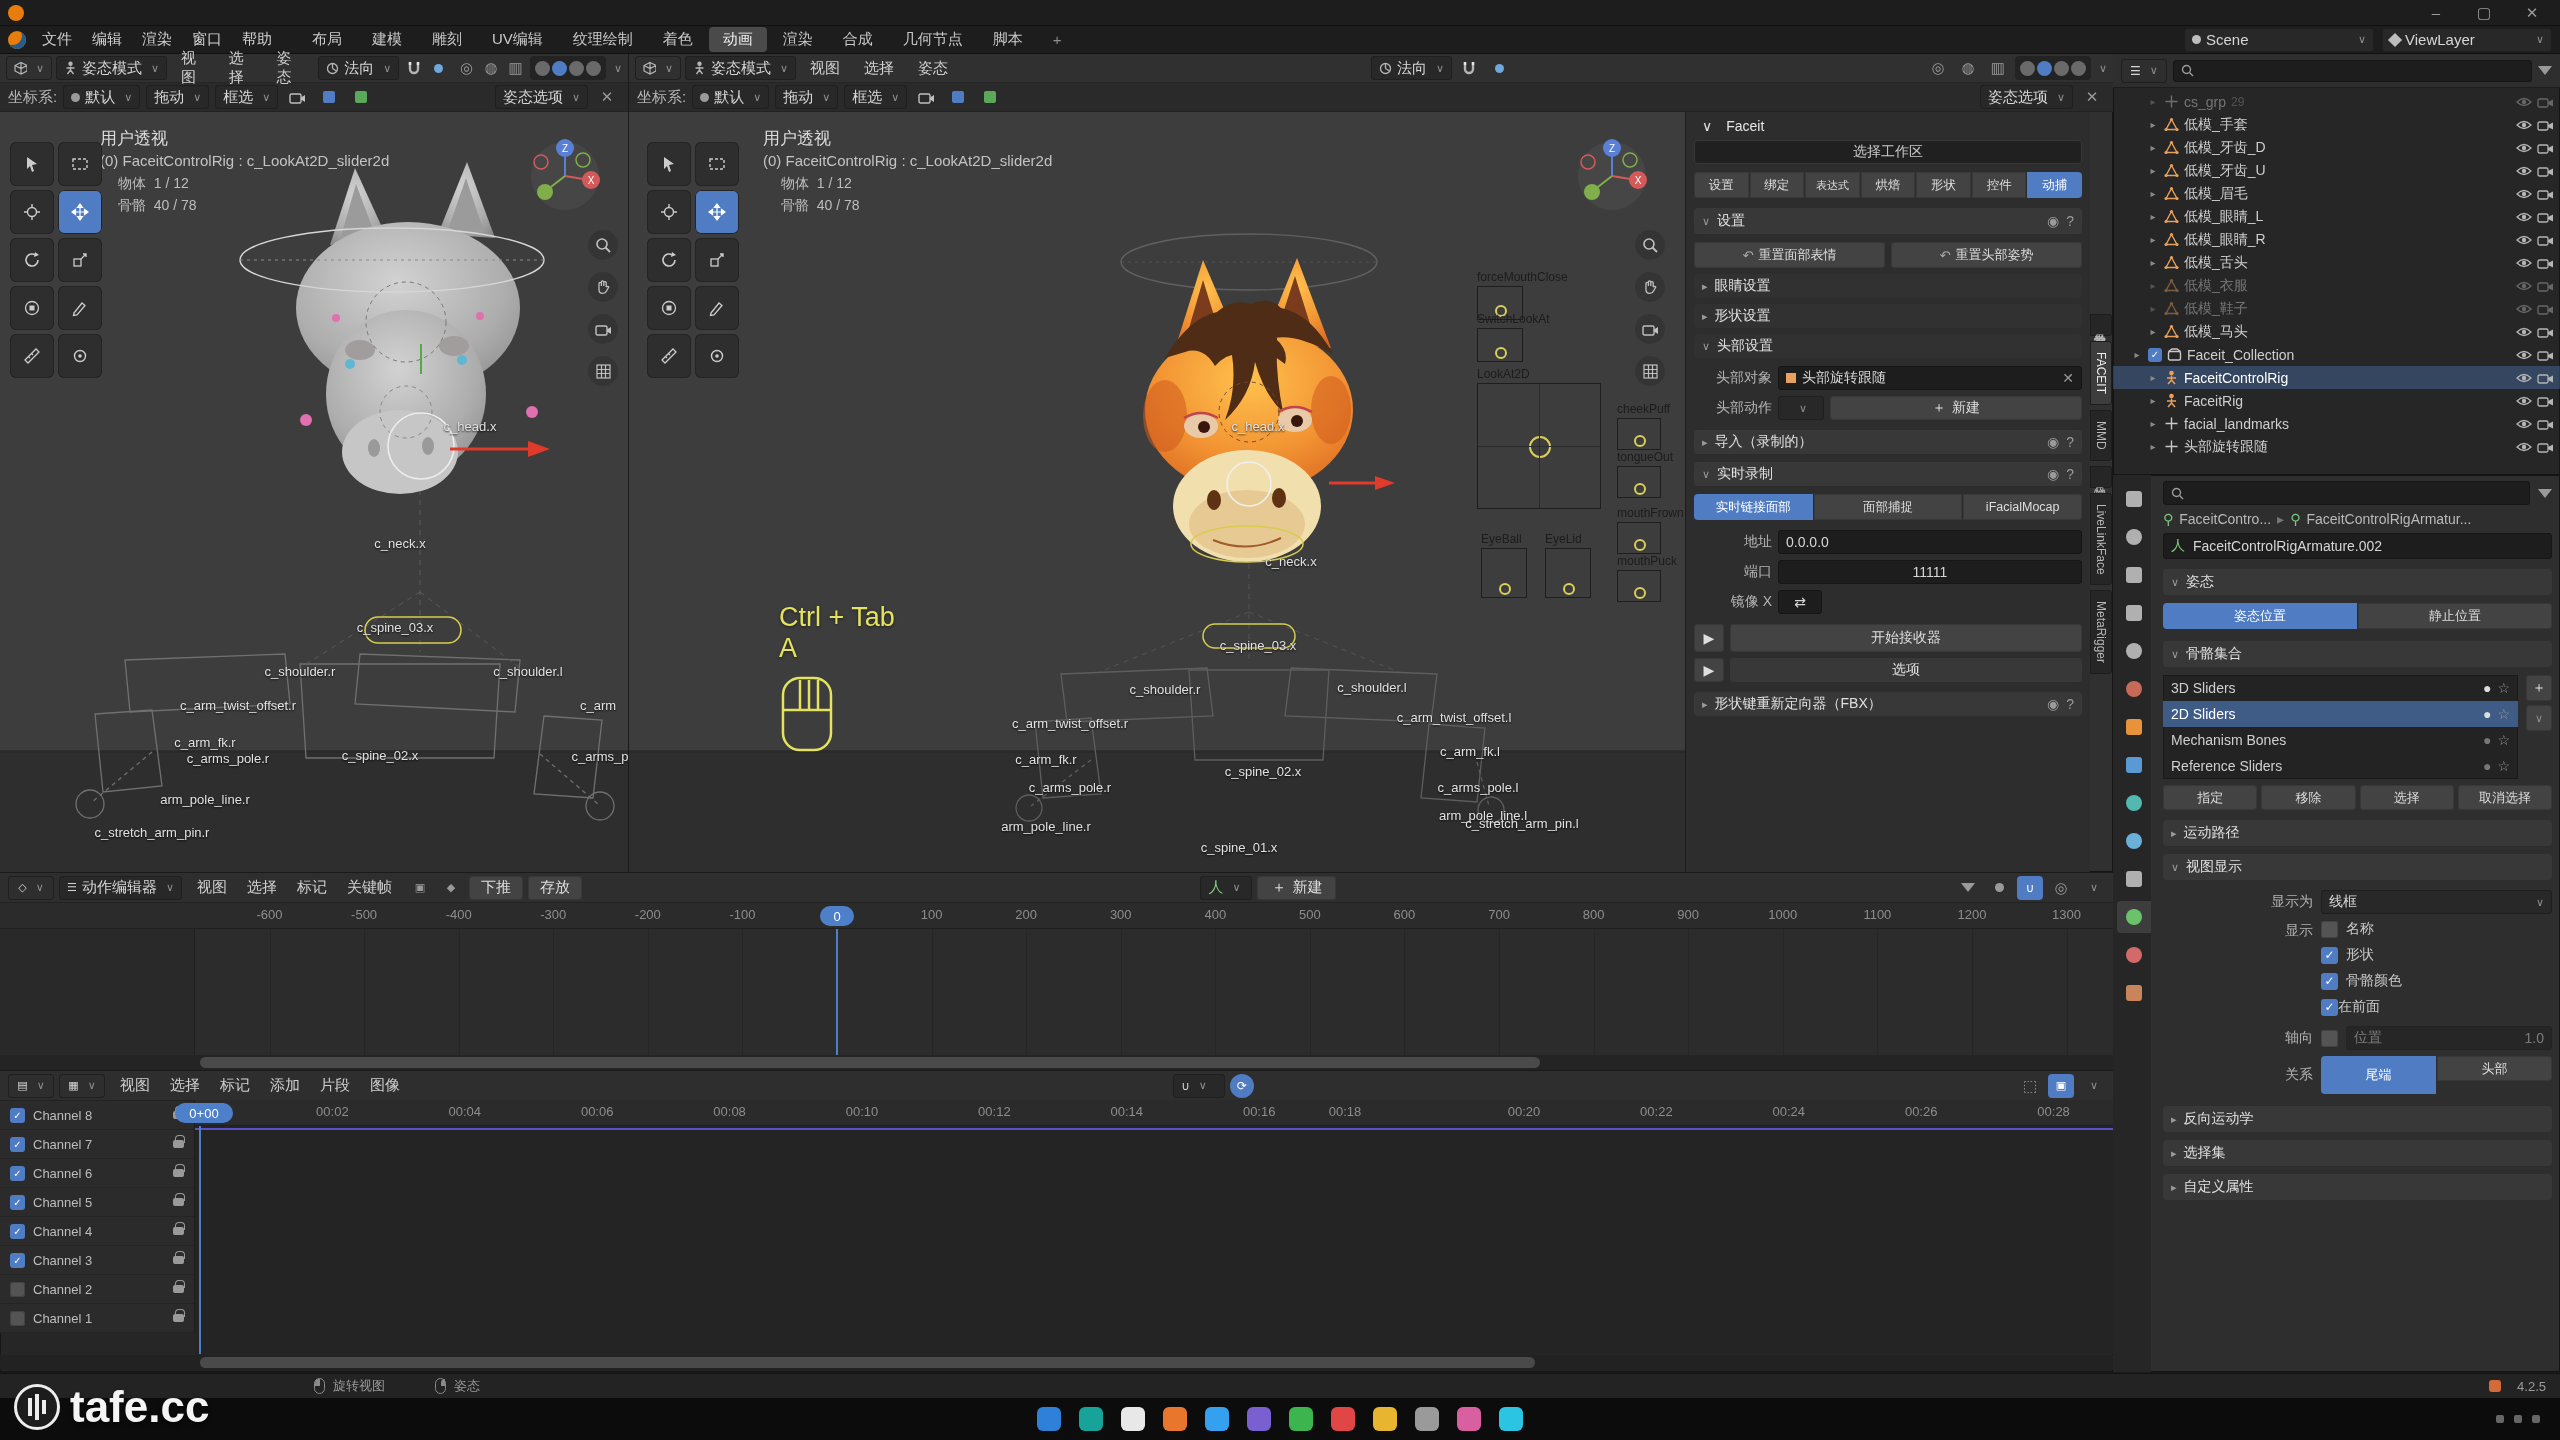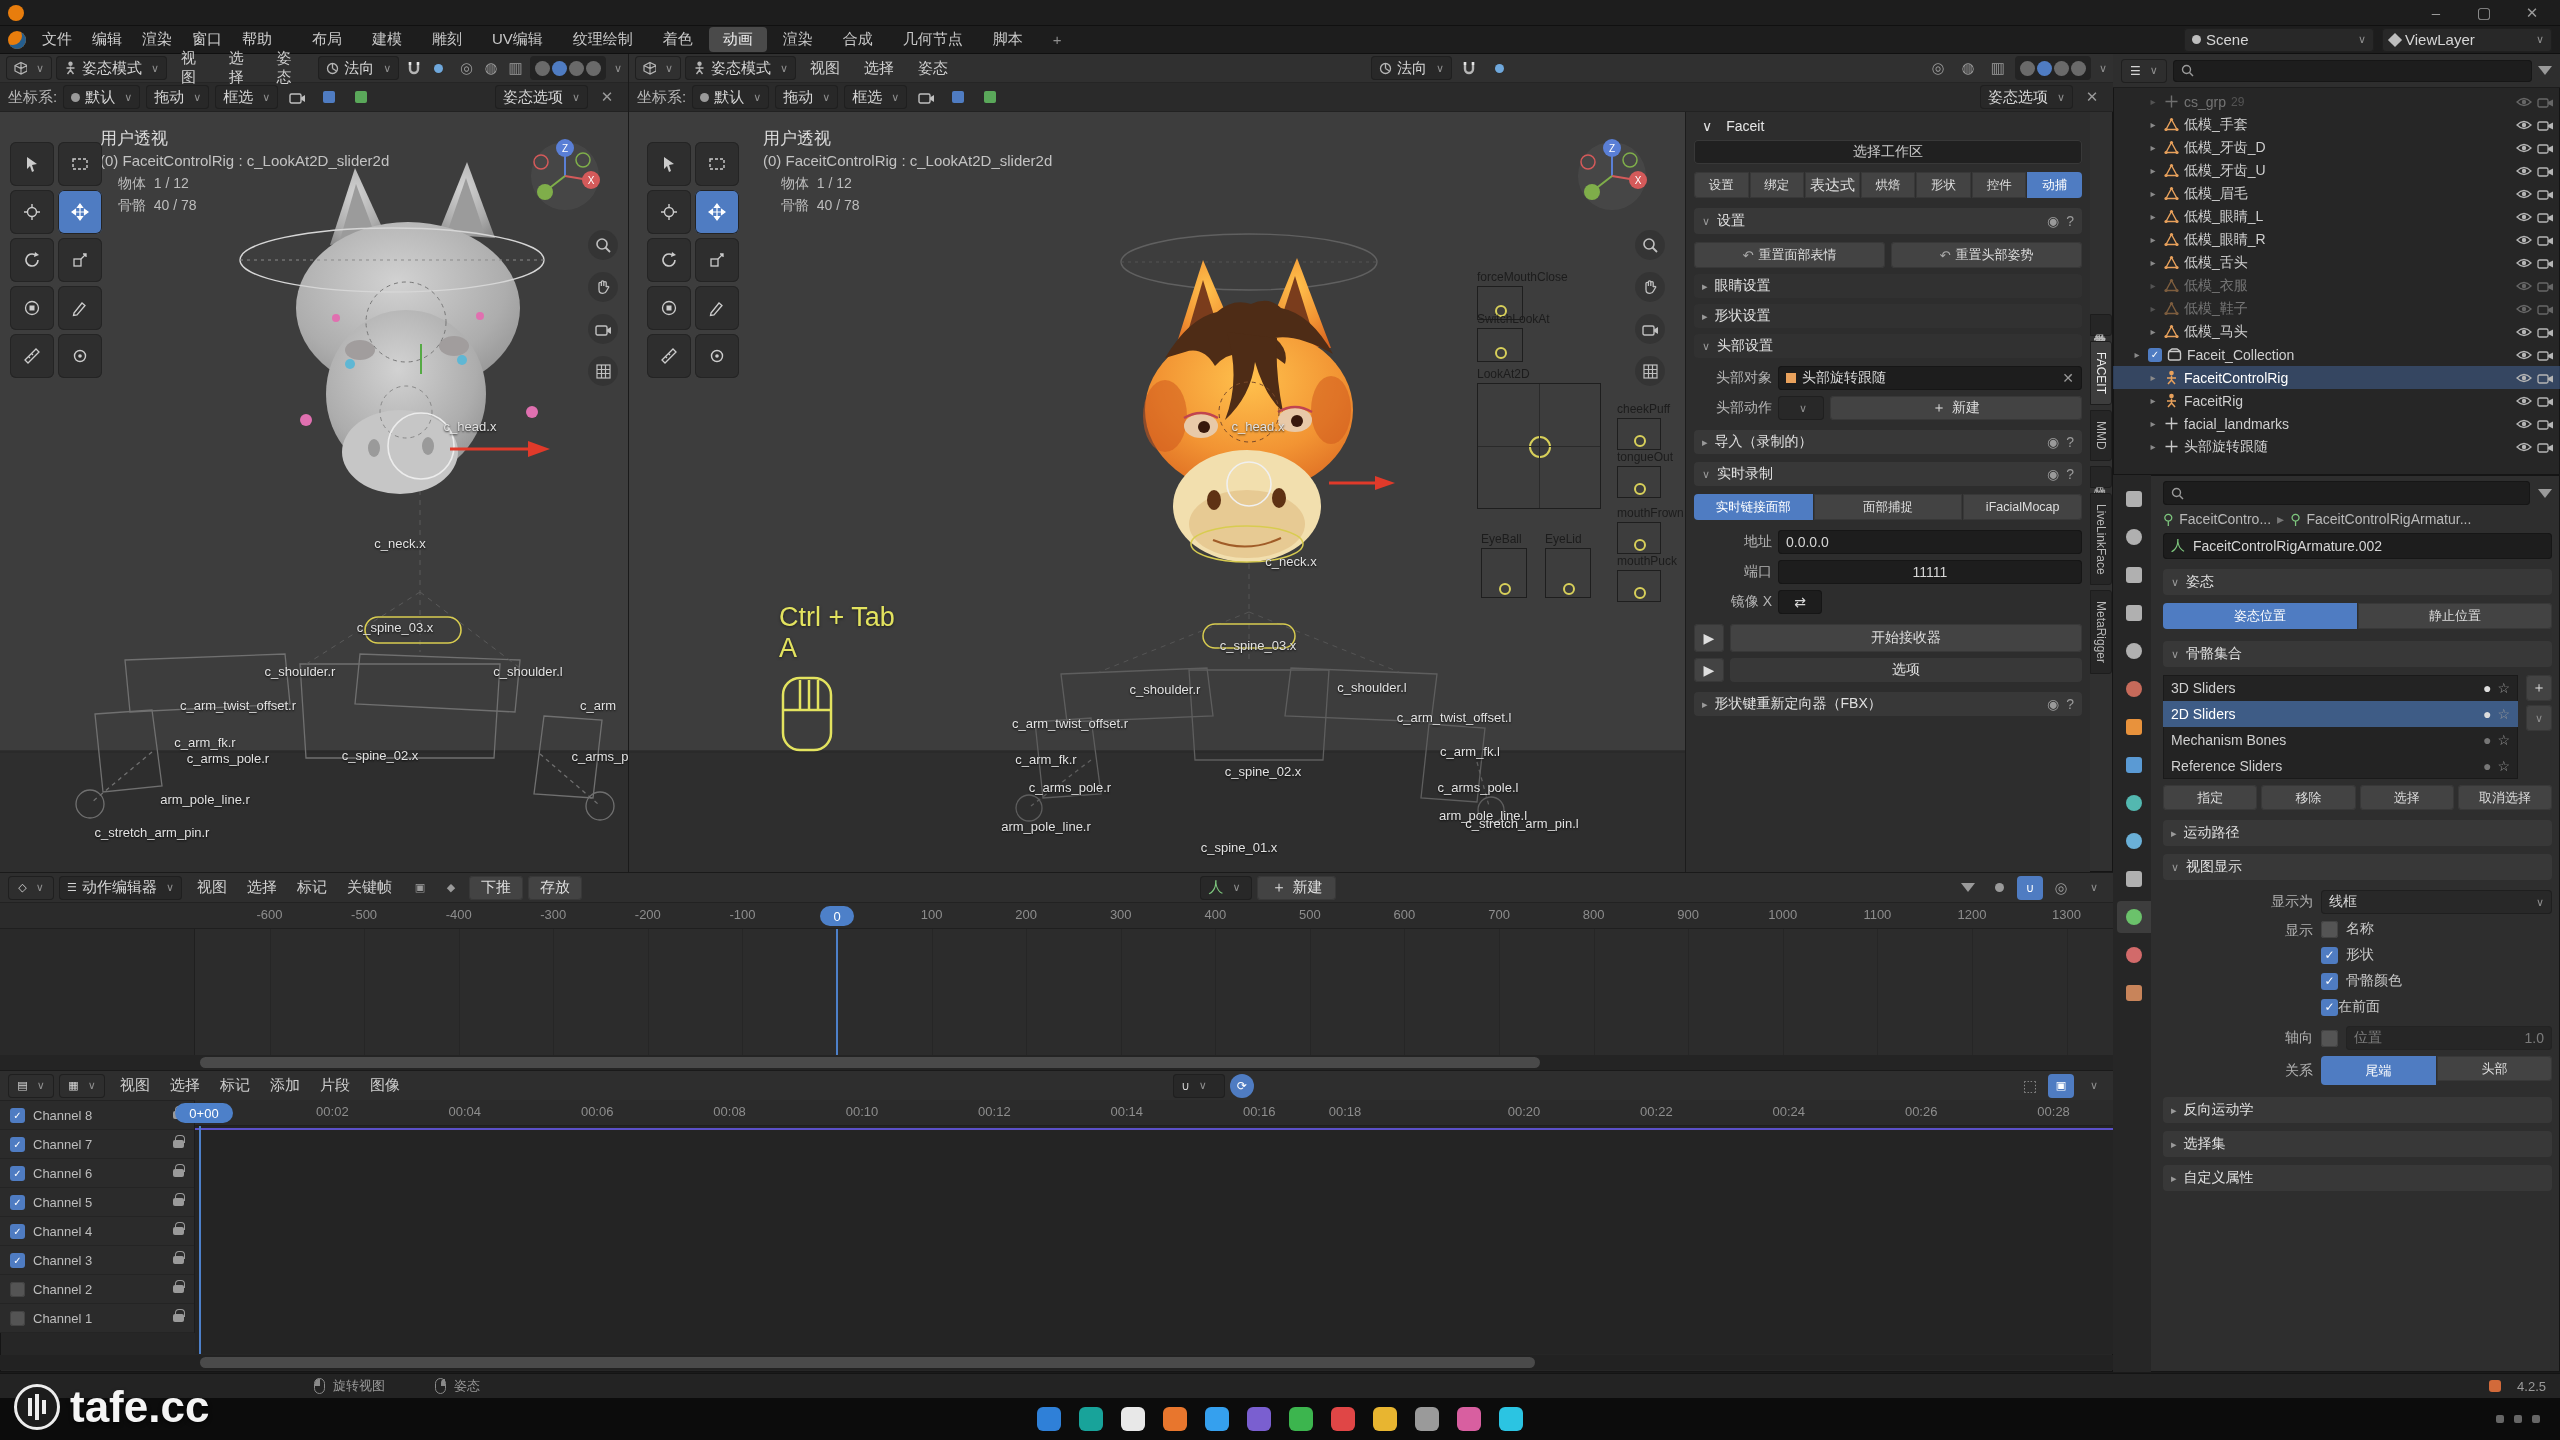--- a/index.html
+++ b/index.html
@@ -750,21 +750,21 @@
 
     <div id="faceit">
       <div class="frow">
           <span class="phdr arrow" style="background:none;">∨</span>
         <span style="color:#e6e6e6;">Faceit</span>
         </div>
       <div class="btn" style="height:24px;background:#202020;margin-bottom:8px;color:#c9c9c9;">选择工作区</div>
       <div class="seg" id="faceit-tabs" style="margin-bottom:10px;">
           <div class="btn" style="font-size:12.5px;padding:0 2px;">设置</div>
           <div class="btn" style="font-size:12.5px;padding:0 2px;">绑定</div>
-          <div class="btn" style="font-size:15px;padding:0 2px;">表达式</div>
+          <div class="btn" style="font-size:11px;padding:0 2px;">表达式</div>
           <div class="btn" style="font-size:12.5px;padding:0 2px;">烘焙</div>
           <div class="btn" style="font-size:12.5px;padding:0 2px;">形状</div>
           <div class="btn" style="font-size:12.5px;padding:0 2px;">控件</div>
           <div class="btn blue" style="font-size:12.5px;padding:0 2px;">动捕</div>
         </div>
 
       <div class="phdr" style="height:26px;margin-bottom:8px;">
         <span class="arrow">∨</span>
           <span>设置</span>
           <span class="spacer"></span>
@@ -1466,21 +1466,21 @@
         <span class="cb"></span>
         <div class="field" style="flex:1;height:24px;opacity:.45;">
           <span>位置</span>
             <span class="spacer"></span>
             <span>1.0</span>
         </div>
       </div>
       <div class="prow">
         <span class="plabel">关系</span>
         <div class="seg" style="flex:1;" id="relations-seg">
-            <div class="btn blue" style="height:29px;text-align:center;">尾端</div>
+            <div class="btn blue" style="height:38px;text-align:center;">尾端</div>
             <div class="btn" style="height:25px;">头部</div>
           </div>
       </div>
       <div class="phdr" style="height:26px;margin:12px 0 8px;">
           <span class="arrow">▸</span>
           <span>反向运动学</span>
         </div>
       <div class="phdr" style="height:26px;margin-bottom:8px;">
           <span class="arrow">▸</span>
           <span>选择集</span>

